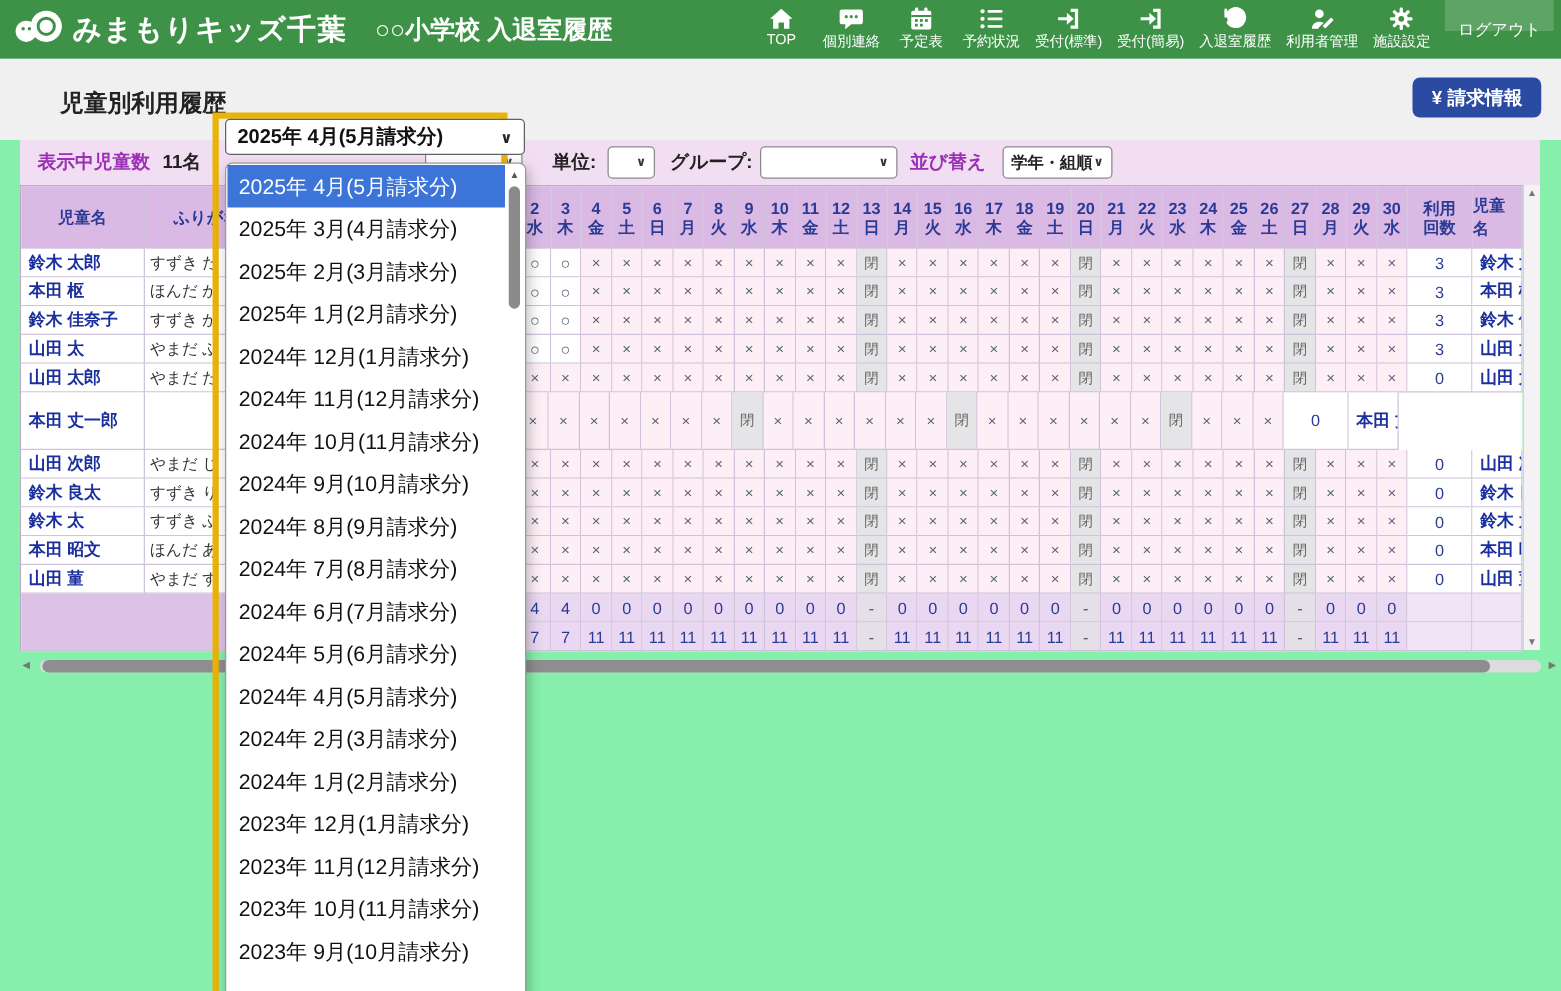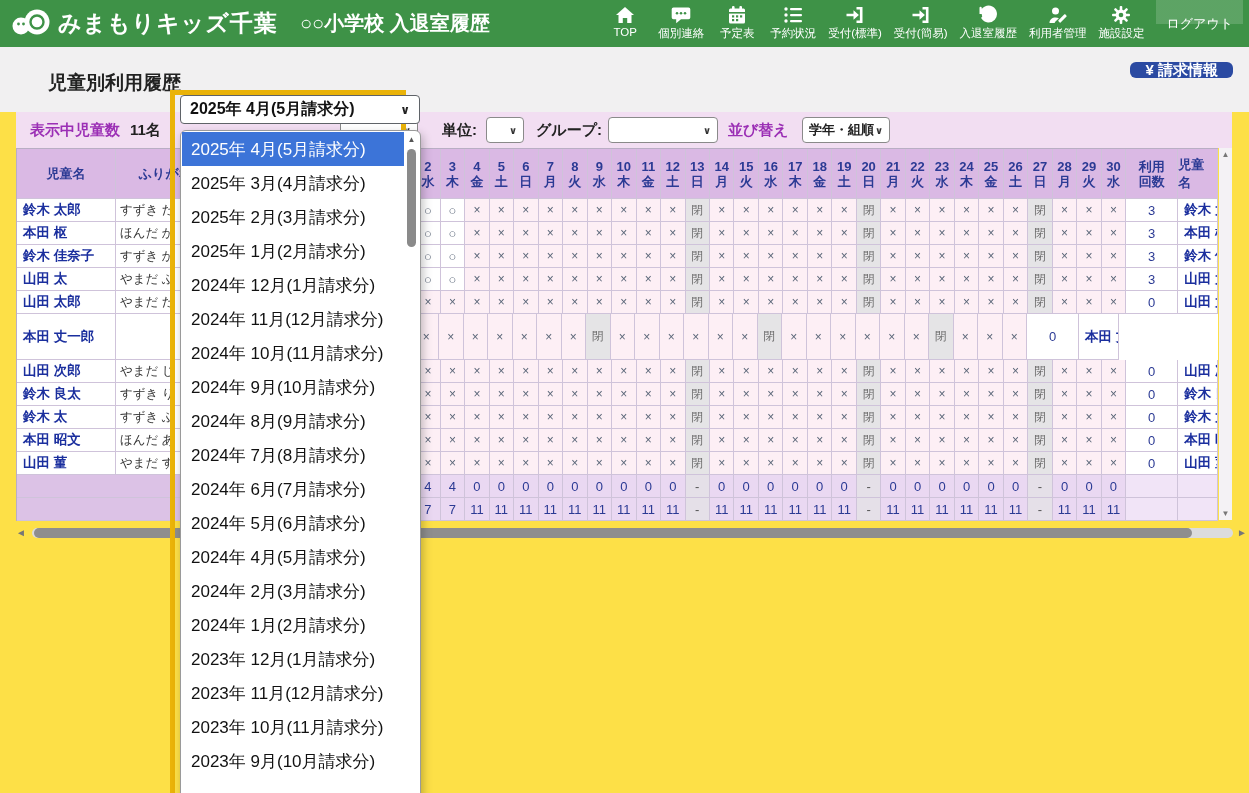--- a/index.html
+++ b/index.html
@@ -1,34 +1,34 @@
 <!DOCTYPE html>
 <html><head>
 <meta charset="utf-8">
 <style>
   * { margin:0; padding:0; box-sizing:border-box; }
   body { background:#ccc; font-family:"Liberation Sans","DejaVu Sans",sans-serif; }
-  .screen { position:relative; width:1249px; height:793px; background:#fde047; overflow:hidden; margin:0 auto; }
+  .screen { position:relative; width:1249px; height:793px; background:#86efac; overflow:hidden; margin:0 auto; }
 
   
   .topbar { position:absolute; left:0; top:0; width:1249px; height:47px; background:#3e9247; display:flex; align-items:center; color:#fff; }
   .logo { display:flex; align-items:center; gap:6px; padding-left:10px; min-width:300px; }
   .logo-text { font-size:23px; font-weight:bold; letter-spacing:1px; }
   .app-title { font-size:20px; font-weight:bold; white-space:nowrap; }
   .nav { display:flex; align-items:flex-start; margin-left:auto; padding-right:6px; gap:12px; }
   .nav-item { display:flex; flex-direction:column; align-items:center; gap:1px; font-size:11.5px; cursor:pointer; min-width:42px; padding-top:4px; }
   .nav-item .nicon { height:21px; display:flex; align-items:center; }
   .nav-item svg { width:20px; height:20px; fill:#fff; }
   .nav-item.logout { justify-content:center; font-size:13px; padding:0 10px; height:47px;
     background:linear-gradient(to bottom, rgba(255,255,255,.16) 52%, rgba(255,255,255,0) 52%); }
 
   
   .top-strip { position:absolute; left:0; top:47px; width:1249px; height:65px; background:#f1f0f1; }
   .page-title { position:absolute; left:16px; top:70px; font-size:19px; font-weight:bold; color:#222;margin-left:32px; }
-  .billing-btn { position:absolute; right:16px; top:62px; height:16px; padding:0 15px; background:#2b4aa2; color:#fff;
+  .billing-btn { position:absolute; right:16px; top:62px; height:32px; padding:0 15px; background:#2b4aa2; color:#fff;
     border:none; border-radius:6px; font-size:15px; font-weight:bold; font-family:inherit; display:flex; align-items:center; cursor:pointer; }
 
   
   .filter-bar { position:absolute; left:16px; top:112px; width:1216px; height:36px; background:#f2def2; }
   .filter-bar > * { position:absolute; top:50%; transform:translateY(-50%); }
   .shown-label { left:14px; color:#9b2fb5; font-weight:bold; font-size:15px; }
   .shown-count { left:114px; color:#222; font-weight:bold; font-size:15px; }
   .sel { background:#fff; border:1px solid #8a8a8a; border-radius:4px; height:26px; display:flex; align-items:center;
     font-size:13px; color:#222; padding:0 6px; cursor:pointer; }
   .sel .chev { margin-left:auto; font-size:10px; color:#333; font-weight:bold; }

